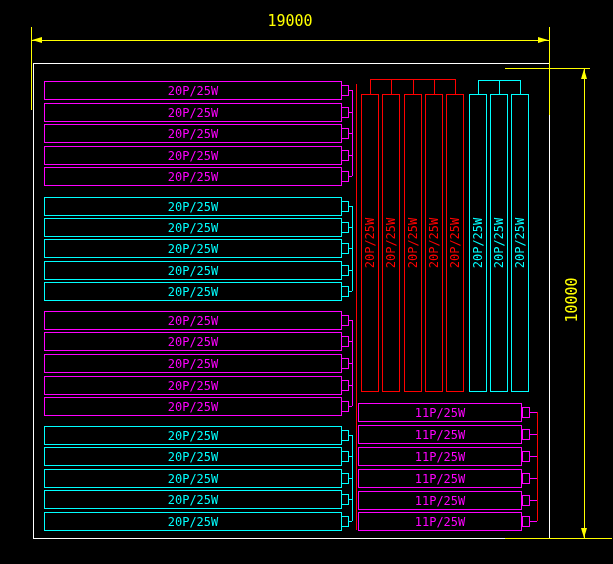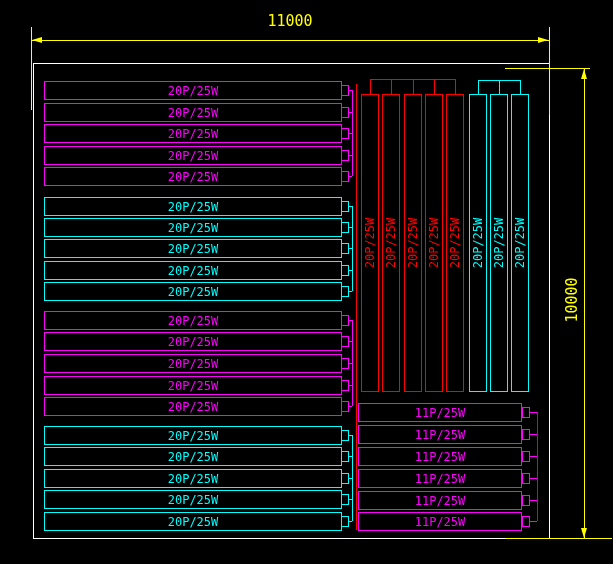--- a/index.html
+++ b/index.html
@@ -43,21 +43,21 @@
 <body>
 
 <div id="cad-canvas">
   <div class="abs" id="room-outline"></div>
 
   <div class="abs" id="ext-line-left"></div>
   <div class="abs" id="ext-line-right"></div>
   <div class="abs" id="dim-line-top"></div>
   <div class="abs" id="dim-arrow-left"></div>
   <div class="abs" id="dim-arrow-right"></div>
-  <div class="abs dim-text" id="dim-width-label">11000</div>
+  <div class="abs dim-text" id="dim-width-label">19000</div>
 
   <div class="abs" id="ext-line-rtop"></div>
   <div class="abs" id="ext-line-rbottom"></div>
   <div class="abs" id="dim-line-right"></div>
   <div class="abs" id="dim-arrow-up"></div>
   <div class="abs" id="dim-arrow-down"></div>
   <div class="abs dim-text" id="dim-height-label">10000</div>
 
   <div class="abs" id="riser-line"></div>
 

